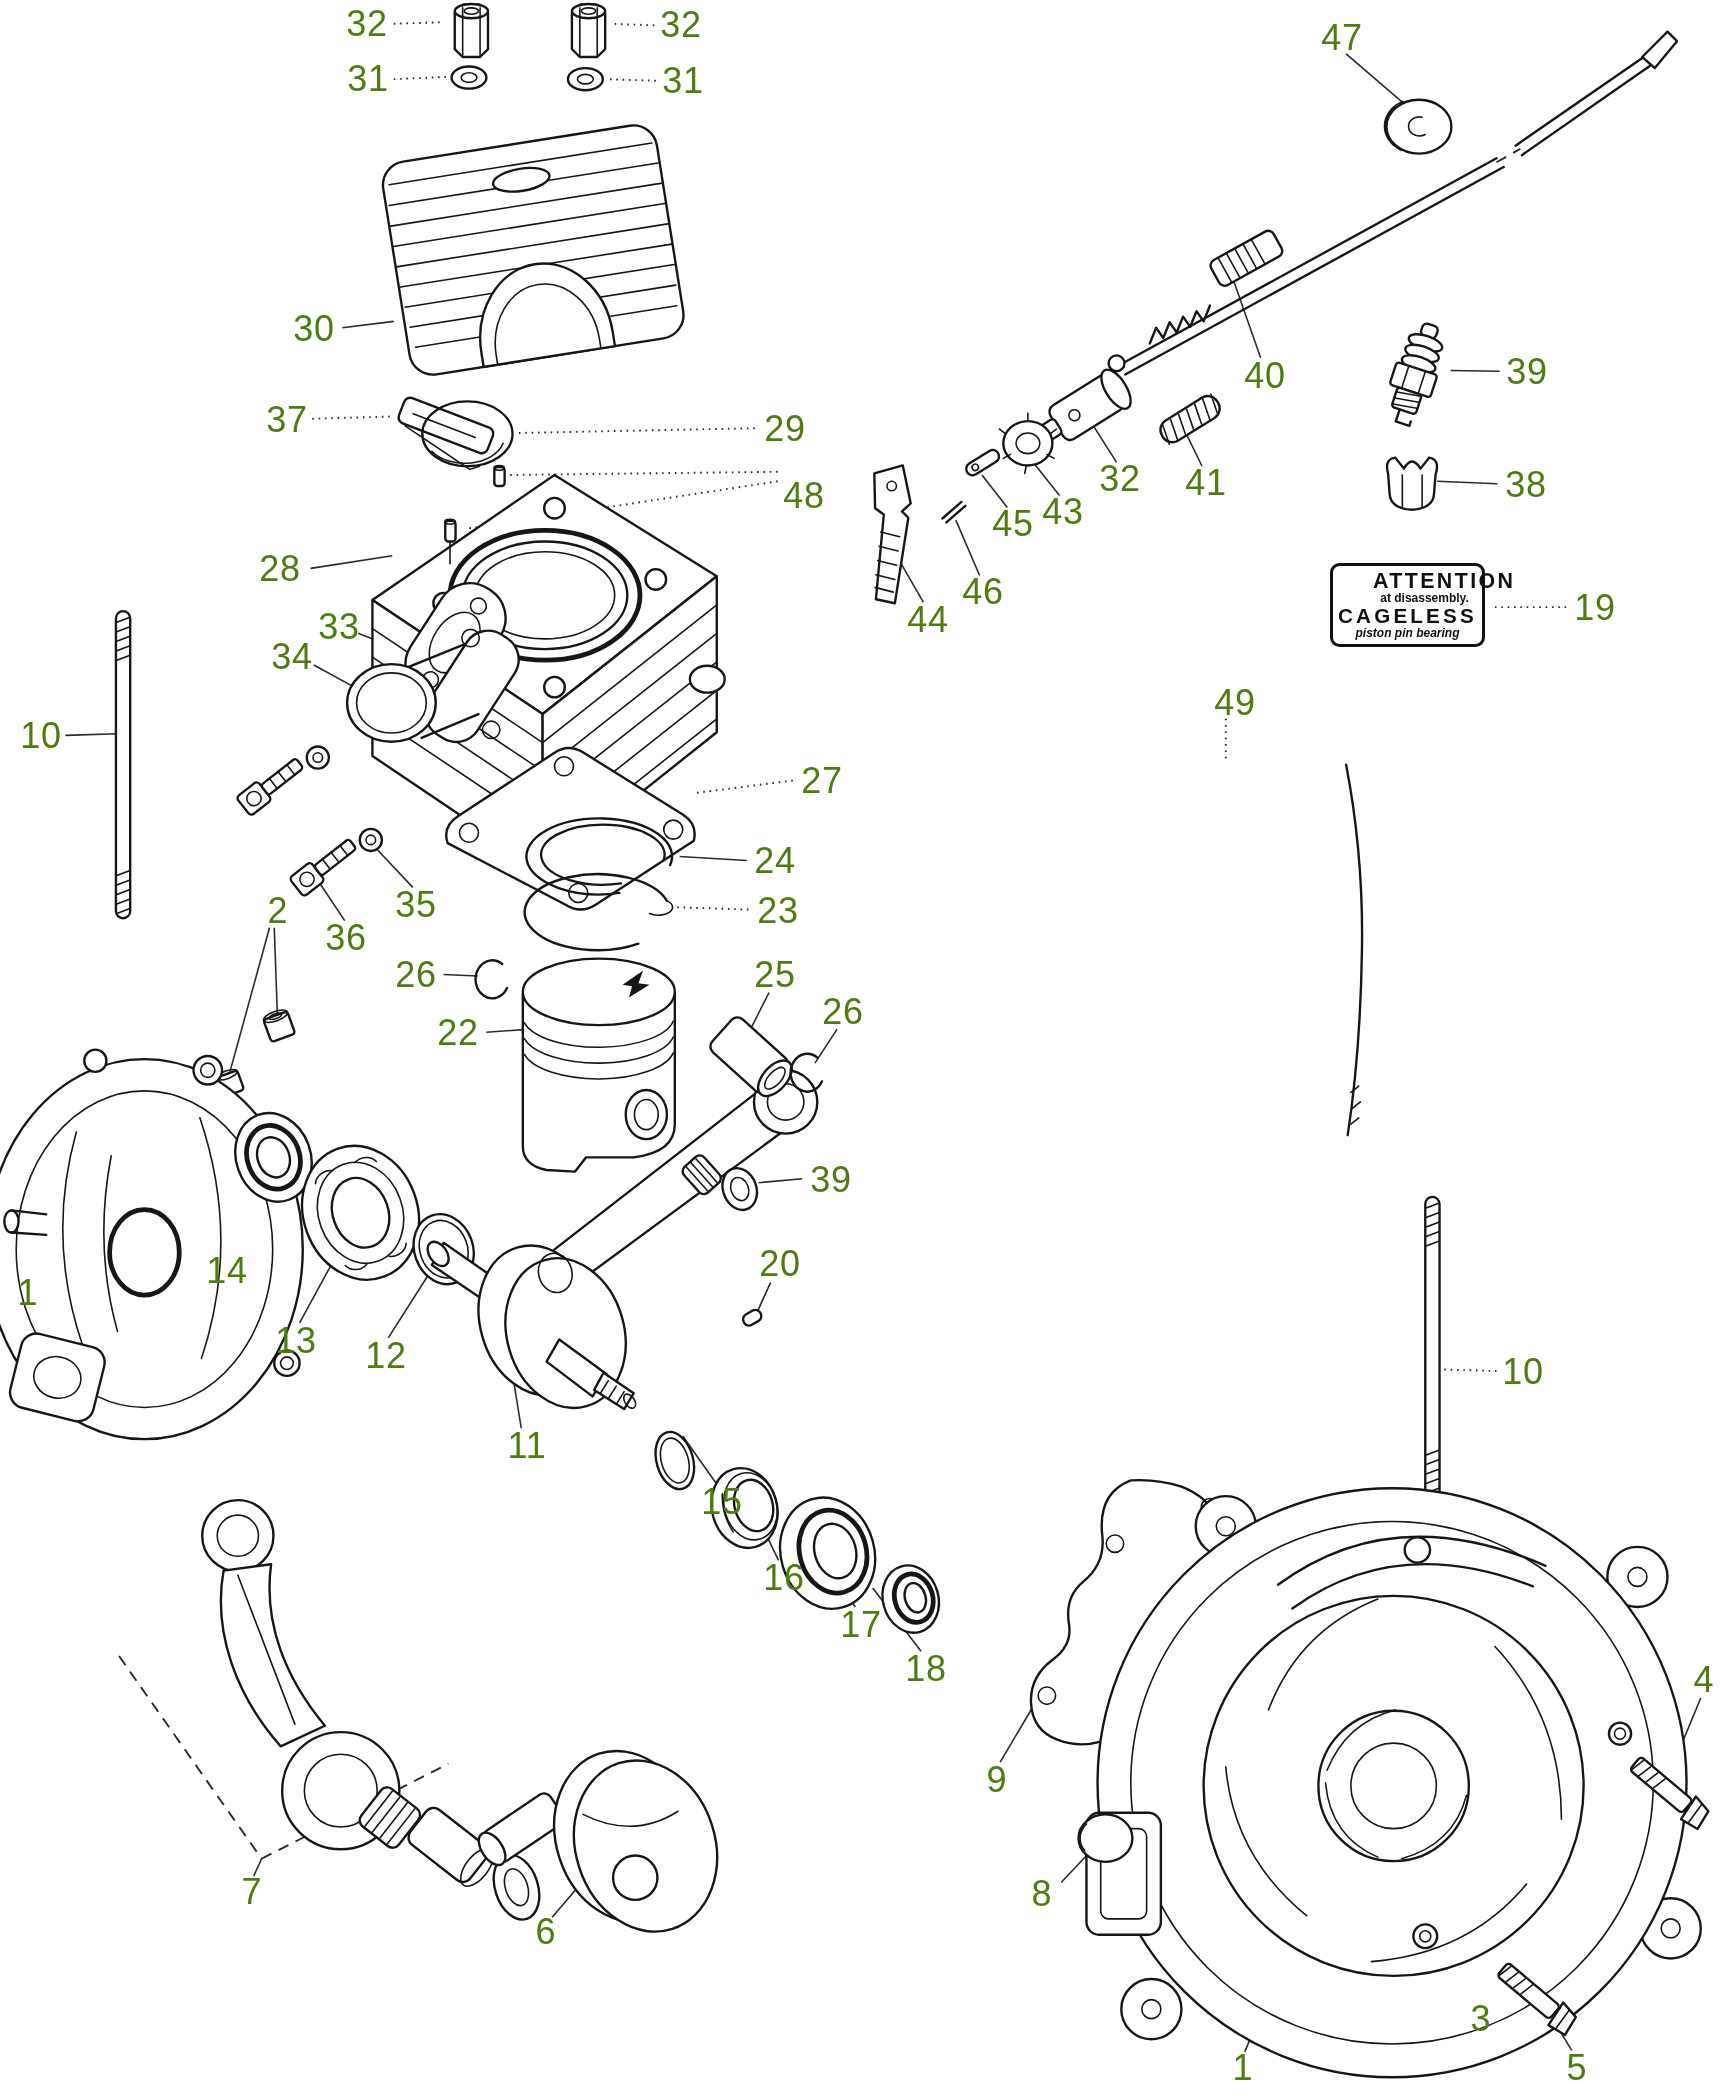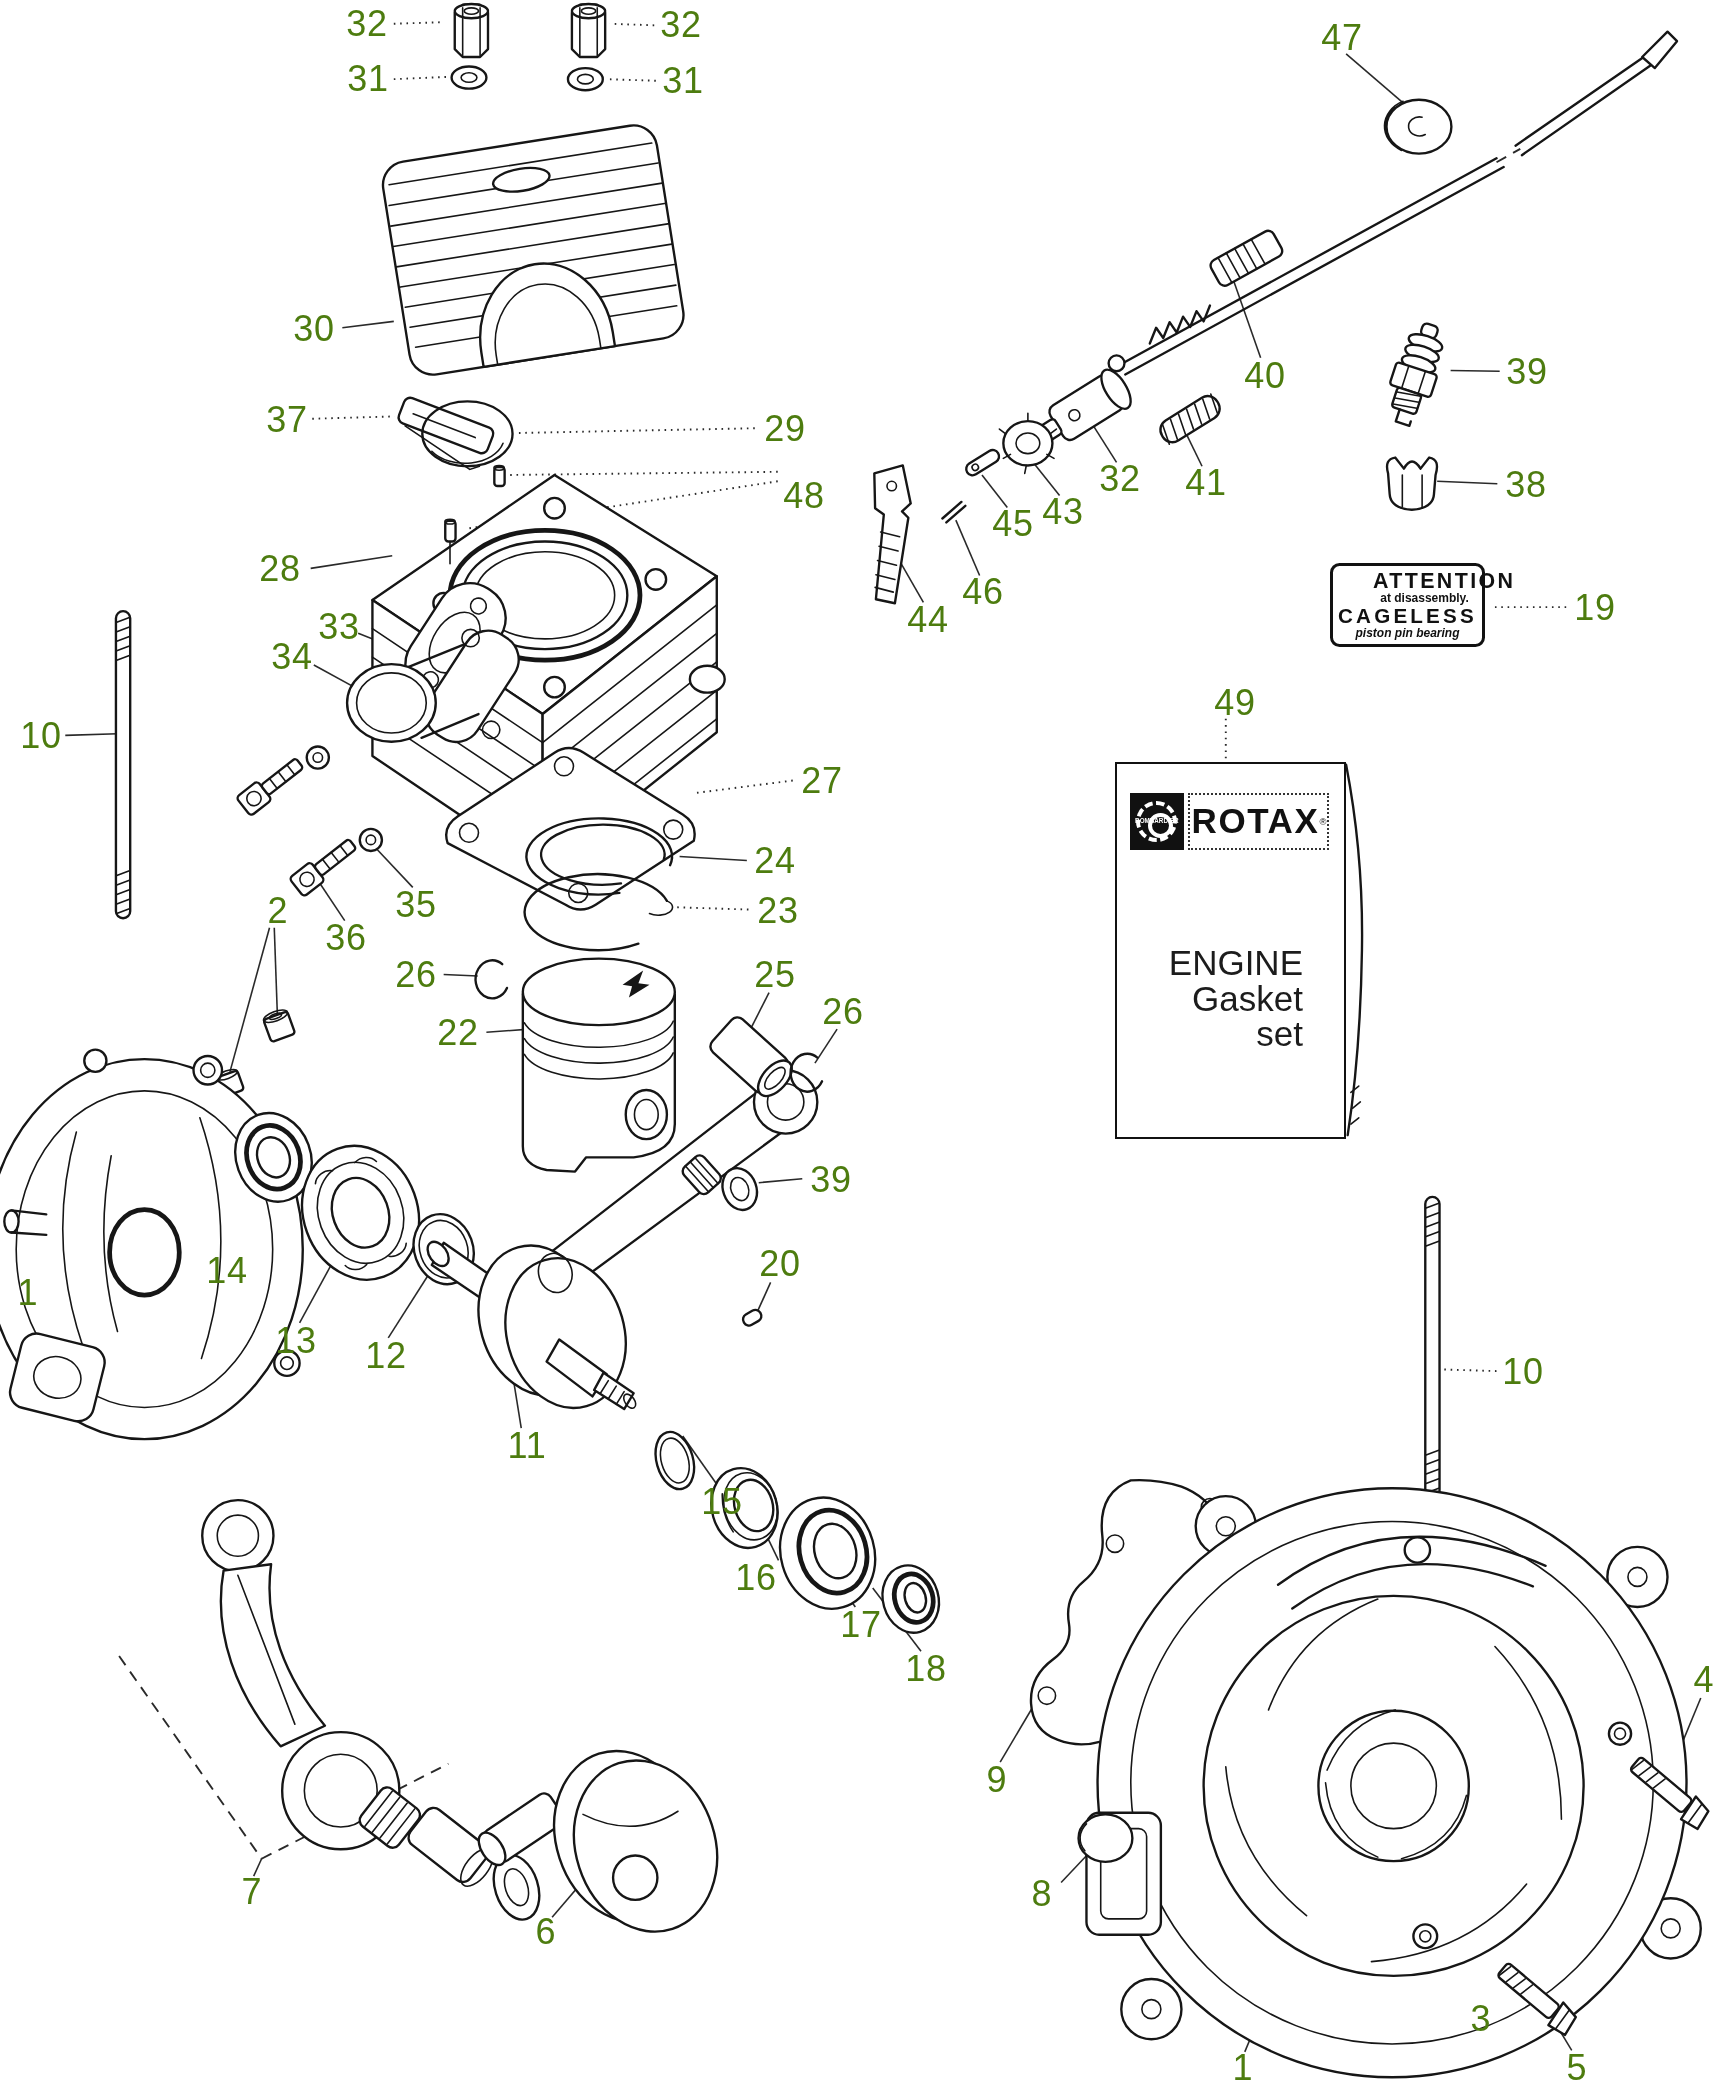--- a/index.html
+++ b/index.html
@@ -551,37 +551,20 @@
   </g>
 </svg>
 
   <div class="decal">
     <div class="a1">ATTENTION</div>
     <div class="a2">at disassembly.</div>
     <div class="a3">CAGELESS</div>
     <div class="a4">piston pin bearing</div>
   </div>
 
-  <div class="bag">
-    <div class="logorow">
-      <div class="sq">
-        <div class="gear"></div>
-        <div class="logotxt">BOMBARDIER</div>
-      </div>
-      <div class="rbox">
-        <span class="rtx">ROTAX</span>
-          <span class="reg">®</span>
-      </div>
-    </div>
-    <div class="kit">
-      <div>ENGINE</div>
-      <div>Gasket</div>
-      <div>set</div>
-    </div>
-  </div>
 
   <div class="co" style="left:367px;top:24px">32</div>
   <div class="co" style="left:368px;top:79px">31</div>
   <div class="co" style="left:681px;top:25px">32</div>
   <div class="co" style="left:683px;top:81px">31</div>
   <div class="co" style="left:1342px;top:38px">47</div>
   <div class="co" style="left:314px;top:329px">30</div>
   <div class="co" style="left:287px;top:420px">37</div>
   <div class="co" style="left:785px;top:429px">29</div>
   <div class="co" style="left:804px;top:496px">48</div>
@@ -611,21 +594,21 @@
   <div class="co" style="left:775px;top:975px">25</div>
   <div class="co" style="left:843px;top:1012px">26</div>
   <div class="co" style="left:831px;top:1180px">39</div>
   <div class="co" style="left:227px;top:1271px">14</div>
   <div class="co" style="left:296px;top:1341px">13</div>
   <div class="co" style="left:386px;top:1356px">12</div>
   <div class="co" style="left:780px;top:1264px">20</div>
   <div class="co" style="left:28px;top:1293px">1</div>
   <div class="co" style="left:527px;top:1446px">11</div>
   <div class="co" style="left:722px;top:1502px">15</div>
-  <div class="co" style="left:756px;top:1578px">16</div>
+  <div class="co" style="left:784px;top:1578px">16</div>
   <div class="co" style="left:861px;top:1625px">17</div>
   <div class="co" style="left:926px;top:1669px">18</div>
   <div class="co" style="left:1523px;top:1372px">10</div>
   <div class="co" style="left:997px;top:1780px">9</div>
   <div class="co" style="left:252px;top:1892px">7</div>
   <div class="co" style="left:546px;top:1932px">6</div>
   <div class="co" style="left:1042px;top:1894px">8</div>
   <div class="co" style="left:1704px;top:1680px">4</div>
   <div class="co" style="left:1481px;top:2019px">3</div>
   <div class="co" style="left:1243px;top:2068px">1</div>

